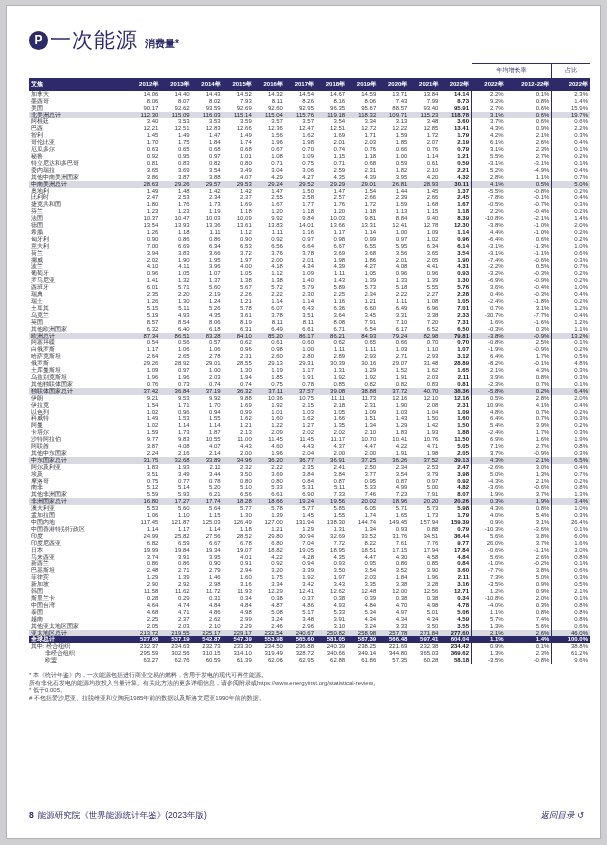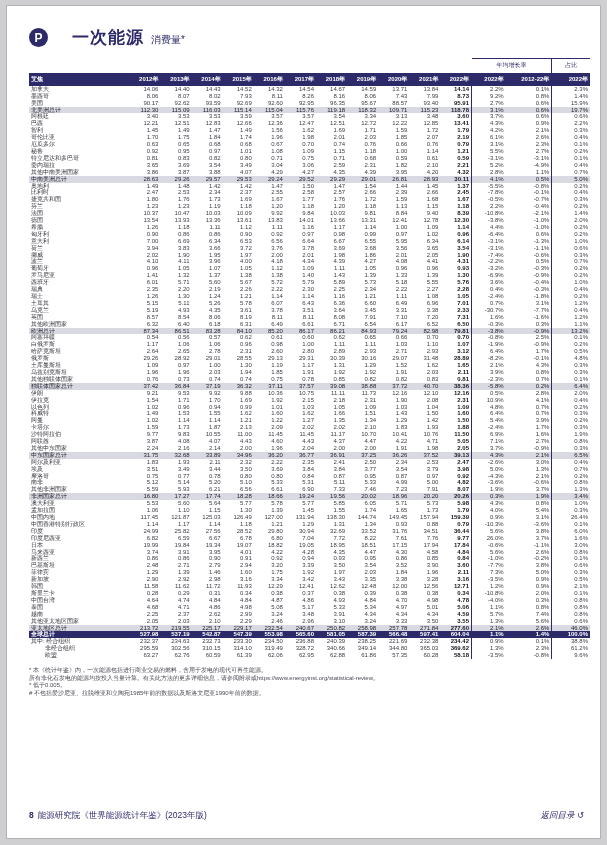--- a/index.html
+++ b/index.html
@@ -1,20 +1,20 @@
 <!DOCTYPE html>
 <html><head>
 <meta charset="utf-8">
 <style>
   html,body{margin:0;padding:0;background:#cfcfd2;font-family:"Liberation Sans","DejaVu Sans",sans-serif;}
   .page{position:relative;width:595px;height:834px;margin:5px auto;background:#ffffff;border:1px solid #b2b2b6;box-sizing:border-box;padding:14px 12px 0 22px;display:flex;flex-direction:column;}
   .hdr{display:flex;align-items:baseline;margin-top:6px;}
   .badge{width:19px;height:19px;border-radius:50%;background:#2d2a6a;color:#fff;font-weight:bold;font-size:12px;display:flex;align-items:center;justify-content:center;align-self:center;flex:0 0 19px;}
-  .title{font-size:17px;font-weight:bold;color:#2d2a6a;margin-left:24px;letter-spacing:1px;}
-  .subtitle{font-size:10px;font-weight:normal;color:#2d2a6a;margin-left:7px;}
+  .title{font-size:21px;font-weight:normal;color:#2d2a6a;margin-left:2px;letter-spacing:1px;}
+  .subtitle{font-size:10px;font-weight:bold;color:#2d2a6a;margin-left:7px;}
   table{border-collapse:collapse;table-layout:fixed;width:561px;margin-top:9px;}
   td{font-size:6px;line-height:6.9px;padding:0 2px 0 0;white-space:nowrap;overflow:hidden;vertical-align:middle;}
   td.num{text-align:right;color:#3d3d47;}
   td.name{text-align:left;color:#33333c;padding-left:2px;}
   td.last{font-weight:bold;color:#17171f;}
   td.bl{border-left:1px solid #2d2a6a;}
   tr.row-t{background:#d9d9e2;}
   tr.row-t td{color:#23232e;}
   tr.row-w{background:#2d2a6a;}
   tr.row-w td, tr.row-w td.num, tr.row-w td.last{color:#ffffff;font-weight:bold;}

